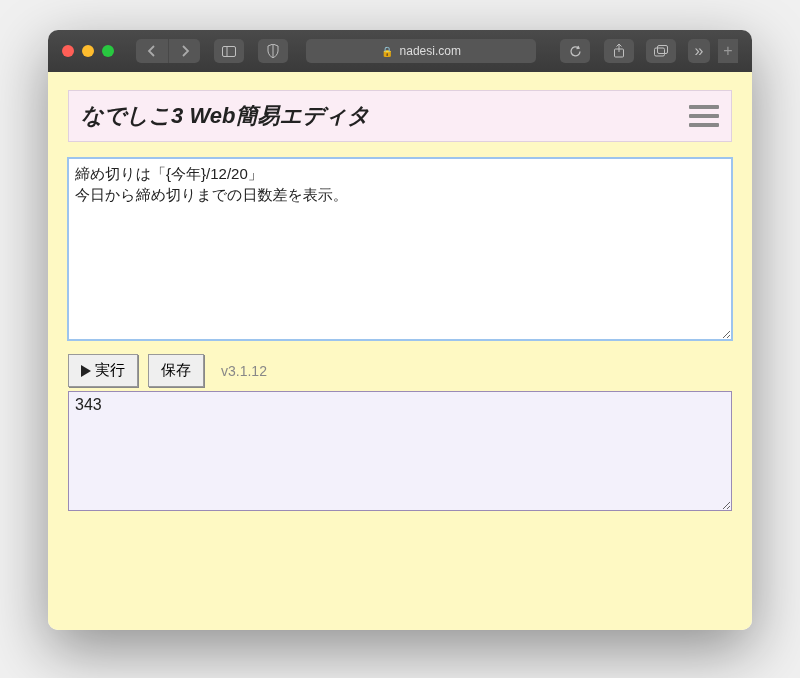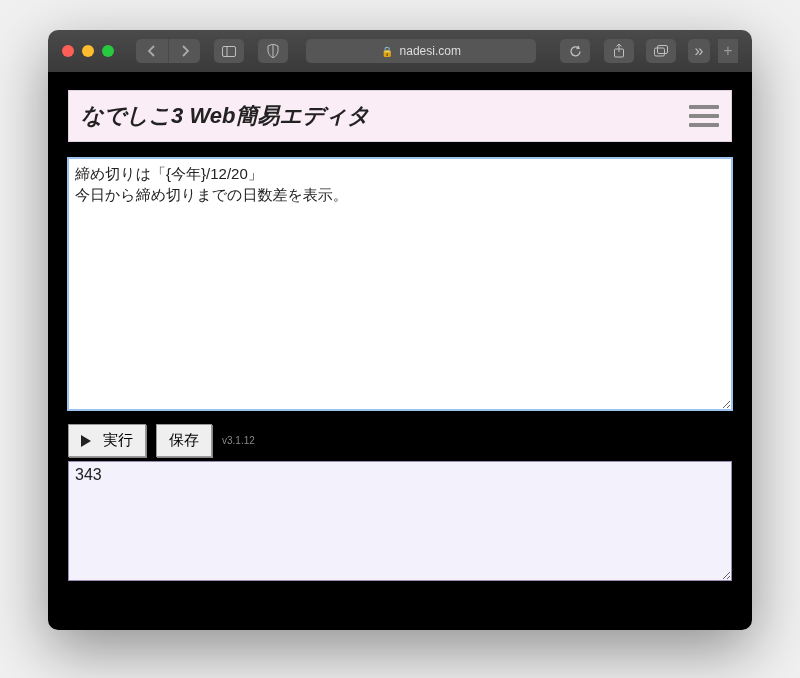--- a/index.html
+++ b/index.html
@@ -47,21 +47,21 @@
     .addr {
       flex: 1; margin: 0 10px; height: 24px; background: #565656; border-radius: 5px;
       display: flex; align-items: center; justify-content: center; gap: 6px;
       color: #ddd; font-size: 12px;
     }
     .lock { font-size: 10px; }
     .right-icons { display: flex; gap: 6px; align-items:center; }
     .plus-tab { width:20px; height:24px; display:flex;align-items:center;justify-content:center;color:#999;background:#565656;margin-left:2px;}
     .content {
       height: calc(100% - 42px);
-      background: #000000;
+      background: #fef9c3;
       padding: 18px 20px;
       overflow: hidden;
     }
     .header-bar {
       background: #fbedf5;
       border: 1px solid #e0d0de;
       padding: 10px 12px;
       display: flex;
       align-items: center;
       justify-content: space-between;
@@ -70,21 +70,21 @@
       font-size: 22px;
       font-weight: bold;
       color: #222;
       font-style: italic;
     }
     .hamburger { width: 30px; display:flex; flex-direction:column; gap:5px; cursor:pointer;}
     .hamburger div { height:4px; background:#888; width:100%; border-radius:1px;}
     .code-area {
       margin-top: 16px;
       width: 100%;
-      height: 252px;
+      height: 182px;
       border: 1px solid #8aa8c8;
       outline: 2px solid #9cc4ee;
       outline-offset: -1px;
       font-size: 15px;
       font-family: inherit;
       padding: 4px 6px;
       resize: both;
       line-height: 1.4;
       color: #222;
     }
@@ -92,23 +92,23 @@
     .btn {
       background: #efefef;
       border: 1px solid #999;
       box-shadow: 1px 1px 0 #888;
       padding: 6px 12px;
       font-size: 15px;
       cursor: pointer;
       font-family: inherit;
       display: inline-flex;
       align-items: center;
-      gap: 12px;
-    }
-    .version { color:#888; font-size:10px; margin-left:0;}
+      gap: 4px;
+    }
+    .version { color:#888; font-size:14px; margin-left:7px;}
     .output {
       margin-top: 4px;
       width: 100%;
       height: 120px;
       background: #f3f1fb;
       border: 1px solid #9a8bb5;
       font-size: 16px;
       padding: 4px 6px;
       resize: both;
       font-family: inherit;

